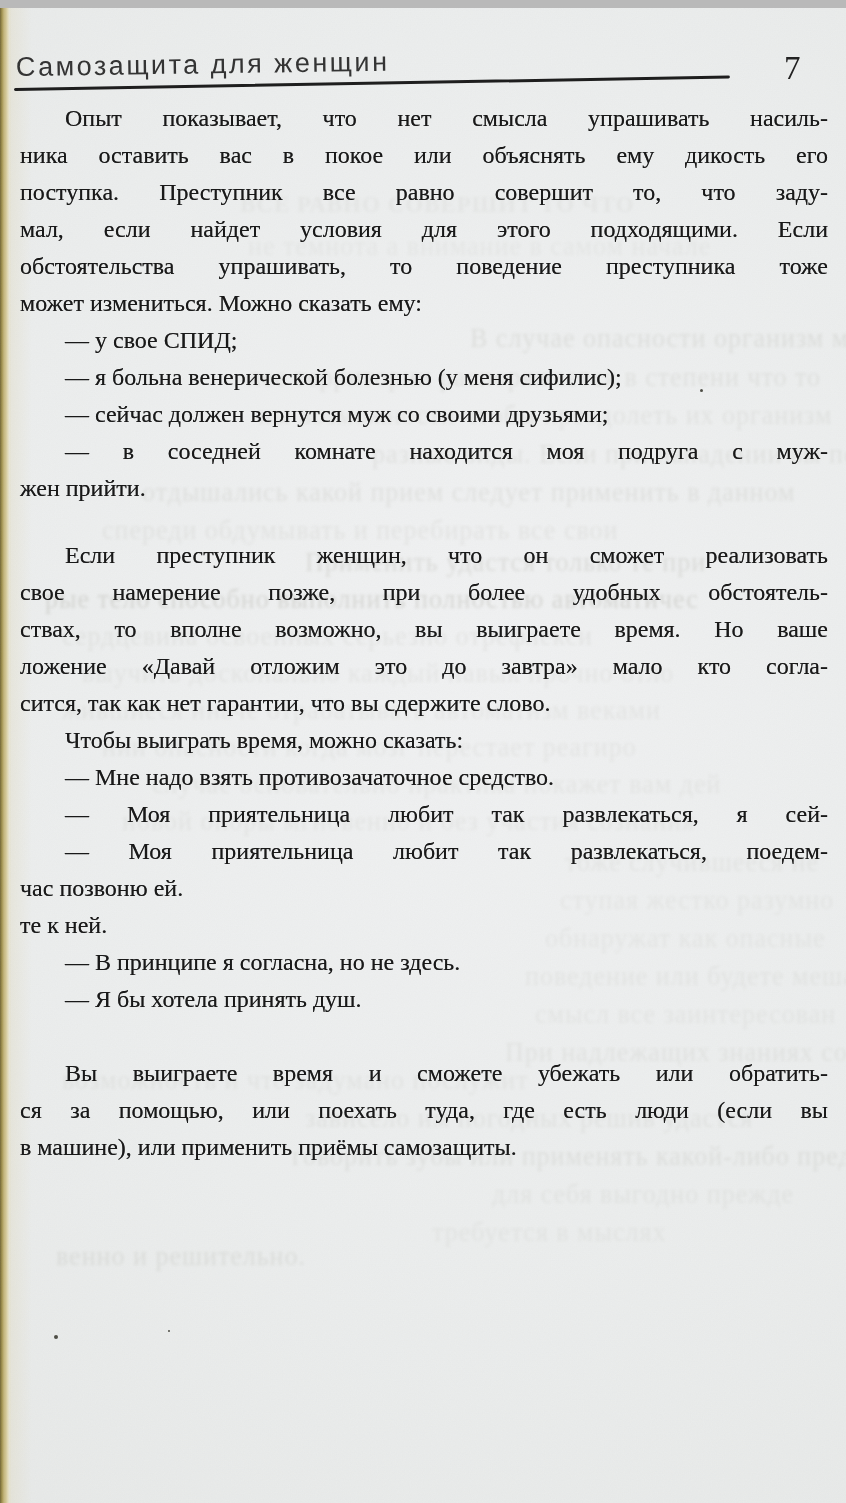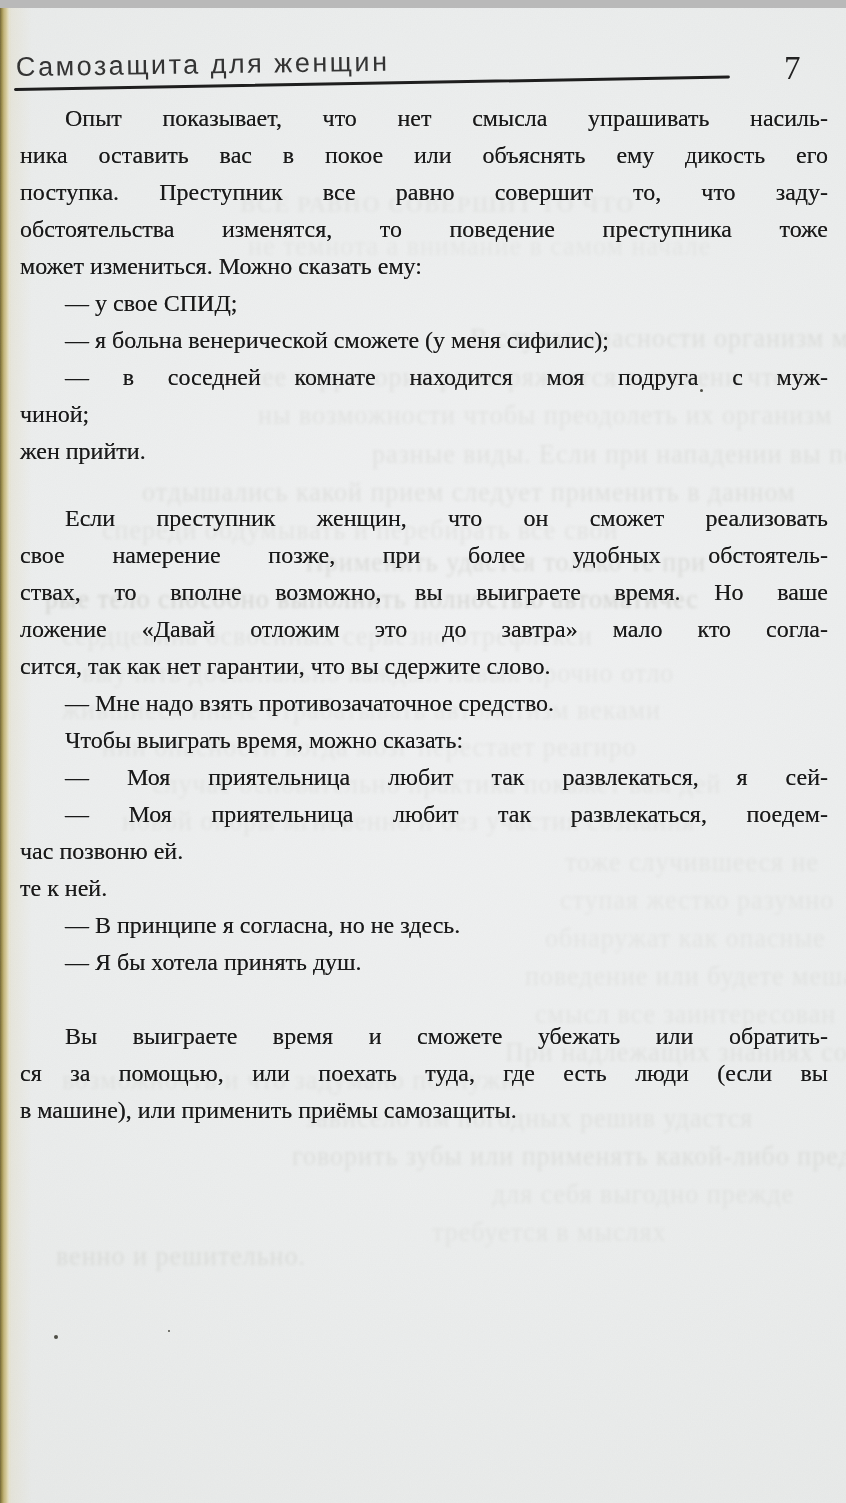--- a/index.html
+++ b/index.html
@@ -106,35 +106,36 @@
     </div>
 
   <div class="runhead">Самозащита для женщин</div>
   <div class="rule"></div>
   <div class="pagenum">7</div>
 
   <div id="body">
       <div class="bl ind j">Опыт показывает, что нет смысла упрашивать насиль-</div>
       <div class="bl j">ника оставить вас в покое или объяснять ему дикость его</div>
       <div class="bl j">поступка. Преступник все равно совершит то, что заду-</div>
-      <div class="bl j">обстоятельства изменятся, то поведение преступника тоже</div>
+      <div class="bl j">мал, если найдет условия для этого подходящими. Если</div>
+      <div class="bl j">обстоятельства упрашивать, то поведение преступника тоже</div>
       <div class="bl">может измениться. Можно сказать ему:</div>
       <div class="bl ind">— у свое СПИД;</div>
-      <div class="bl ind">— я больна венерической сможете (у меня сифилис);</div>
+      <div class="bl ind">— я больна венерической болезнью (у меня сифилис);</div>
+      <div class="bl ind">— сейчас должен вернутся муж со своими друзьями;</div>
       <div class="bl ind j">— в соседней комнате находится моя подруга с муж-</div>
-      <div class="bl">чиной;</div>
       <div class="bl">жен прийти.</div>
       <div class="gap" style="height: 30px;"></div>
       <div class="bl ind j">Если преступник женщин, что он сможет реализовать</div>
       <div class="bl j">свое намерение позже, при более удобных обстоятель-</div>
       <div class="bl j">ствах, то вполне возможно, вы выиграете время. Но ваше</div>
       <div class="bl j">ложение «Давай отложим это до завтра» мало кто согла-</div>
       <div class="bl">сится, так как нет гарантии, что вы сдержите слово.</div>
+      <div class="bl ind">Чтобы выиграть время, можно сказать:</div>
       <div class="bl ind">— Мне надо взять противозачаточное средство.</div>
-      <div class="bl ind">Чтобы выиграть время, можно сказать:</div>
       <div class="bl ind j">— Моя приятельница любит так развлекаться, я сей-</div>
       <div class="bl ind j">— Моя приятельница любит так развлекаться, поедем-</div>
       <div class="bl">час позвоню ей.</div>
       <div class="bl">те к ней.</div>
       <div class="bl ind">— В принципе я согласна, но не здесь.</div>
       <div class="bl ind">— Я бы хотела принять душ.</div>
       <div class="gap" style="height: 37px;"></div>
       <div class="bl ind j">Вы выиграете время и сможете убежать или обратить-</div>
       <div class="bl j">ся за помощью, или поехать туда, где есть люди (если вы</div>
       <div class="bl">в машине), или применить приёмы самозащиты.</div>

